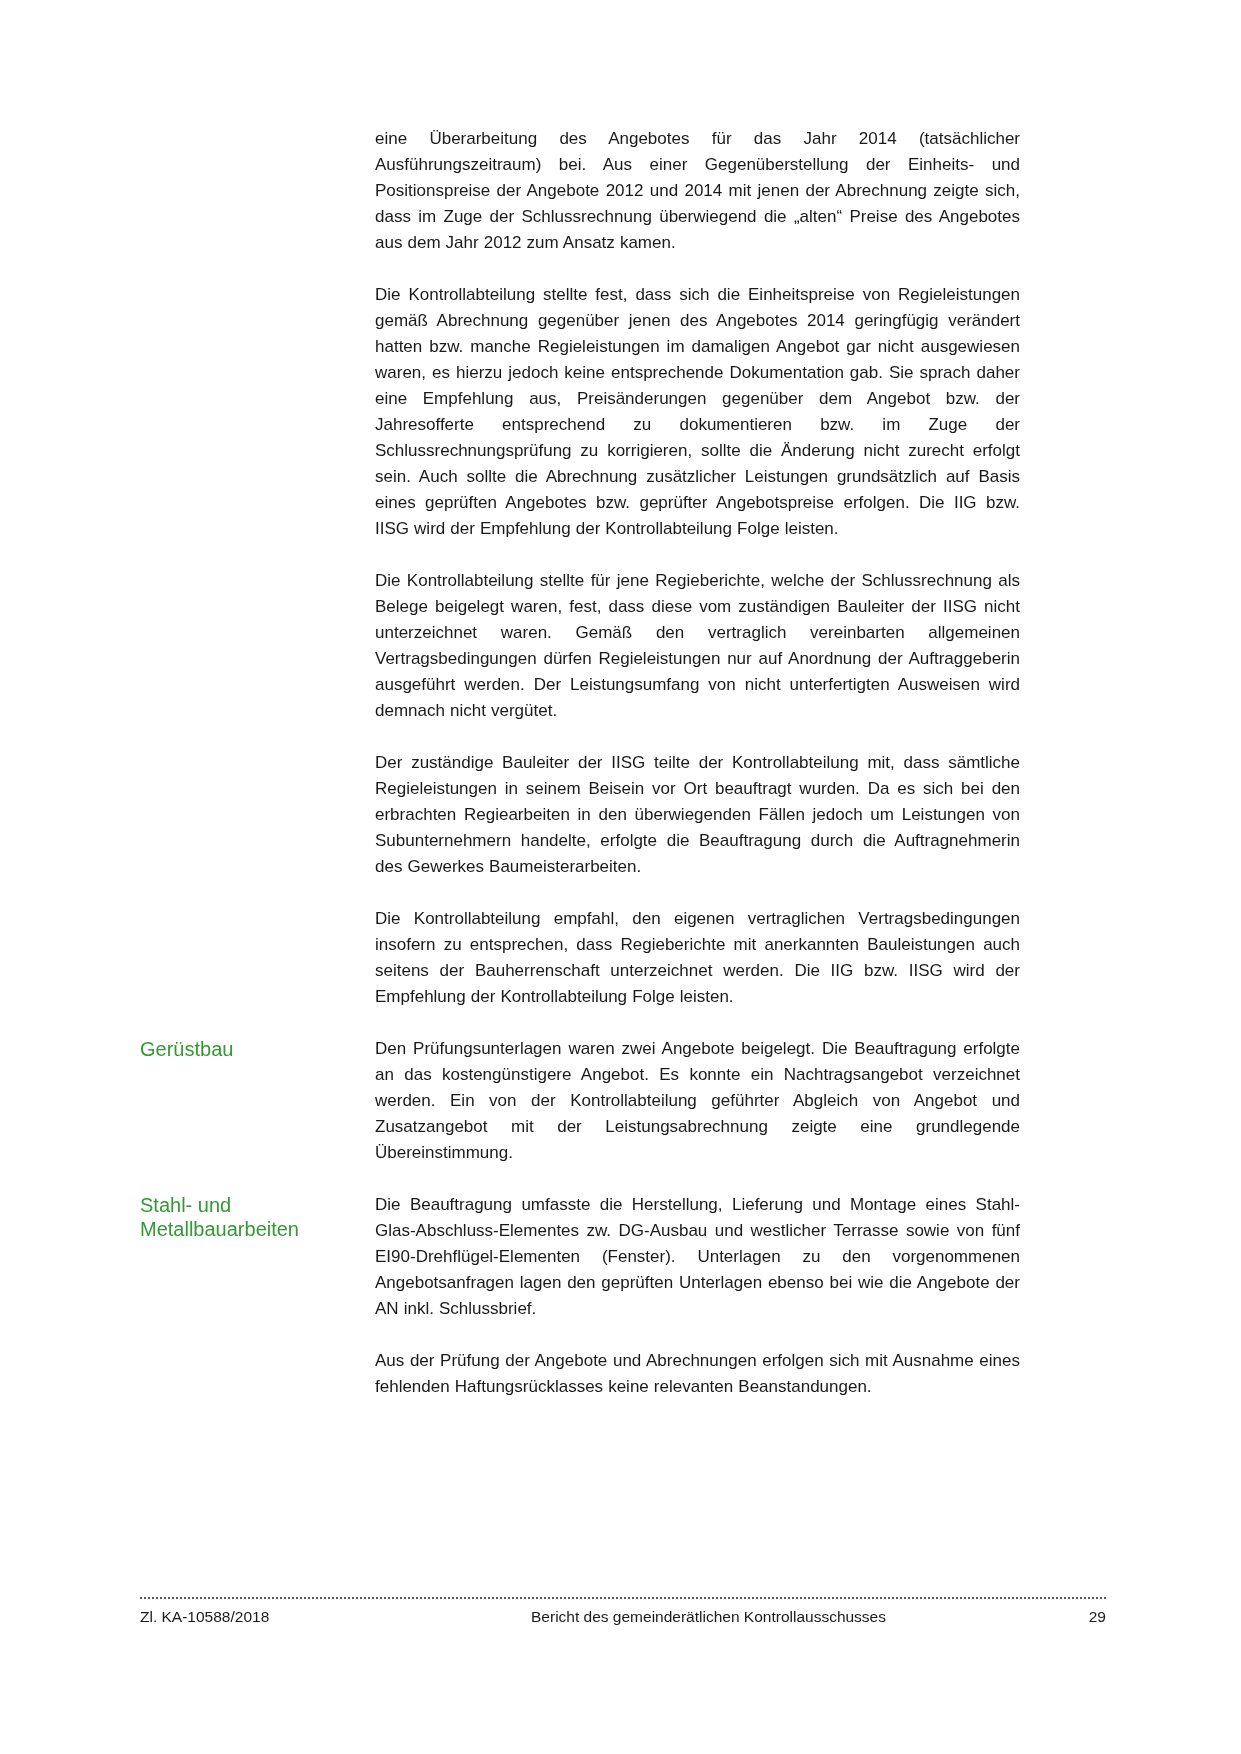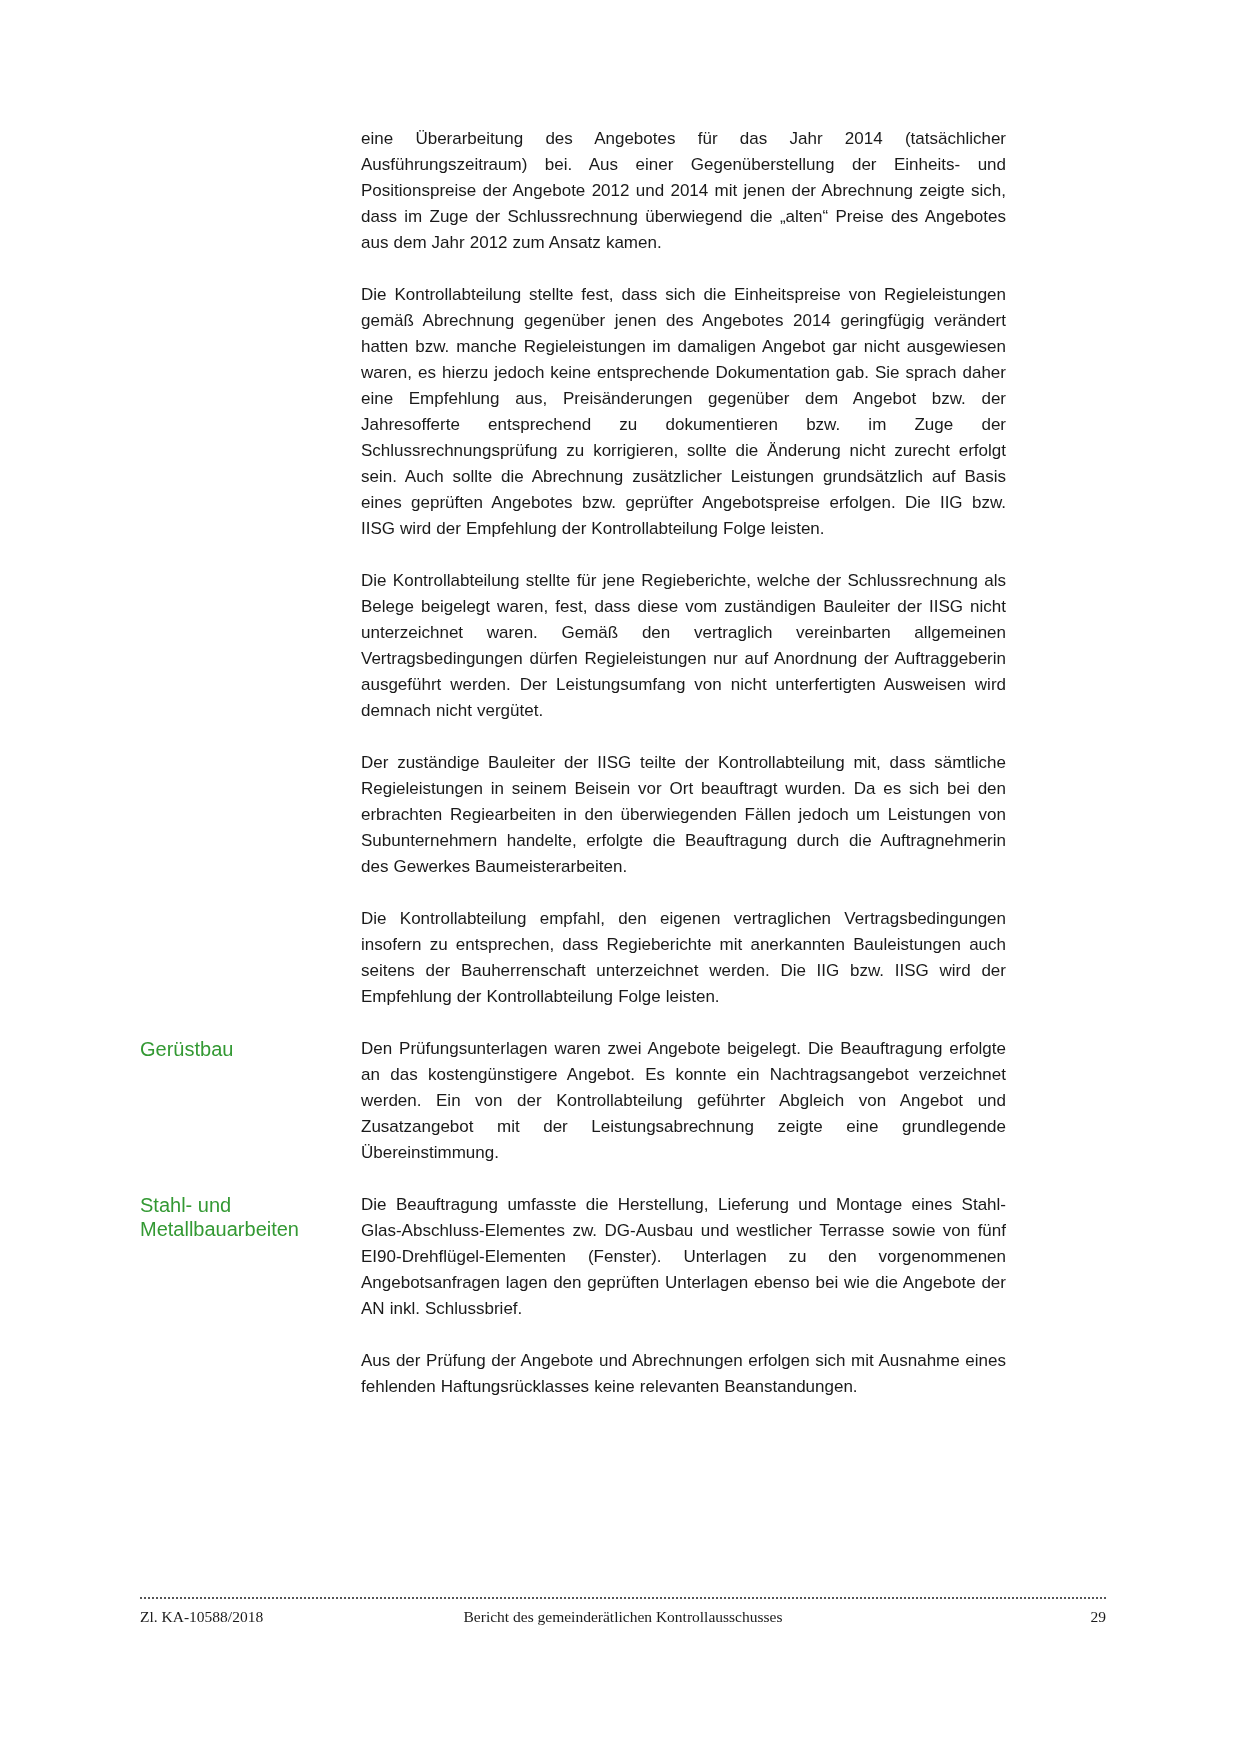--- a/index.html
+++ b/index.html
@@ -18,20 +18,21 @@
   .content {
     position: absolute;
     top: 126px;
     left: 140px;
     width: 866px;
   }
   .block {
     display: grid;
     grid-template-columns: 221px 645px;
     margin-bottom: 26px;
+    gap: 14px;
   }
   .side-label {
     color: #339933;
     font-size: 20px;
     line-height: 24px;
     white-space: pre-line;
     padding-right: 24px;
     padding-top: 1px;
   }
   .para {
@@ -46,23 +47,22 @@
     position: absolute;
     left: 140px;
     top: 1597px;
     width: 966px;
     border-top: 2.5px dotted #555555;
     padding-top: 9px;
     display: flex;
     justify-content: space-between;
     align-items: baseline;
     font-size: 15.5px;
-    font-family: Liberation Serif, serif;
   }
-  .footer .f-title { text-align: center; flex: 1; }
+  .footer .f-title { text-align: right; flex: 1; }
   .footer .f-ref   { width: 220px; text-align: left; }
   .footer .f-page  { width: 220px; text-align: right; }
 </style>
 </head>
 <body>
 
 <div class="page">
 
   <div class="content">
 

